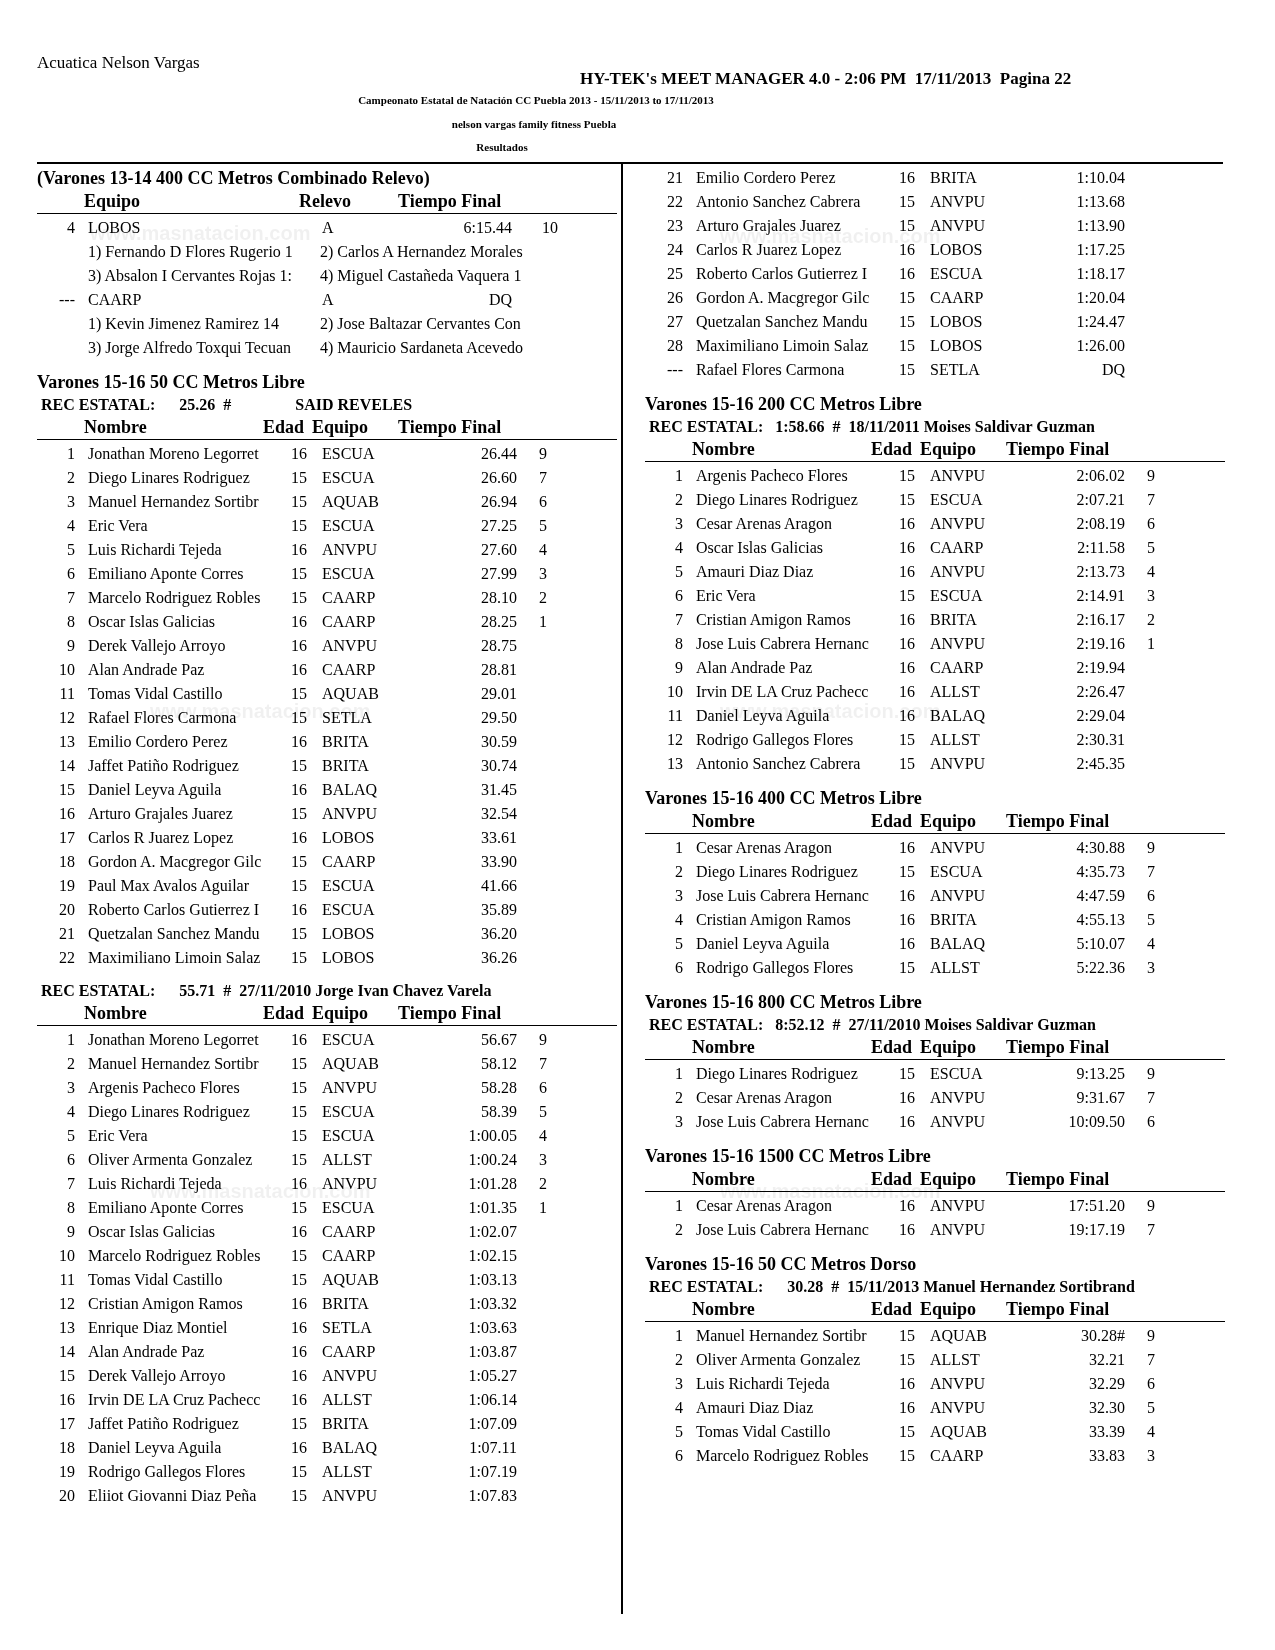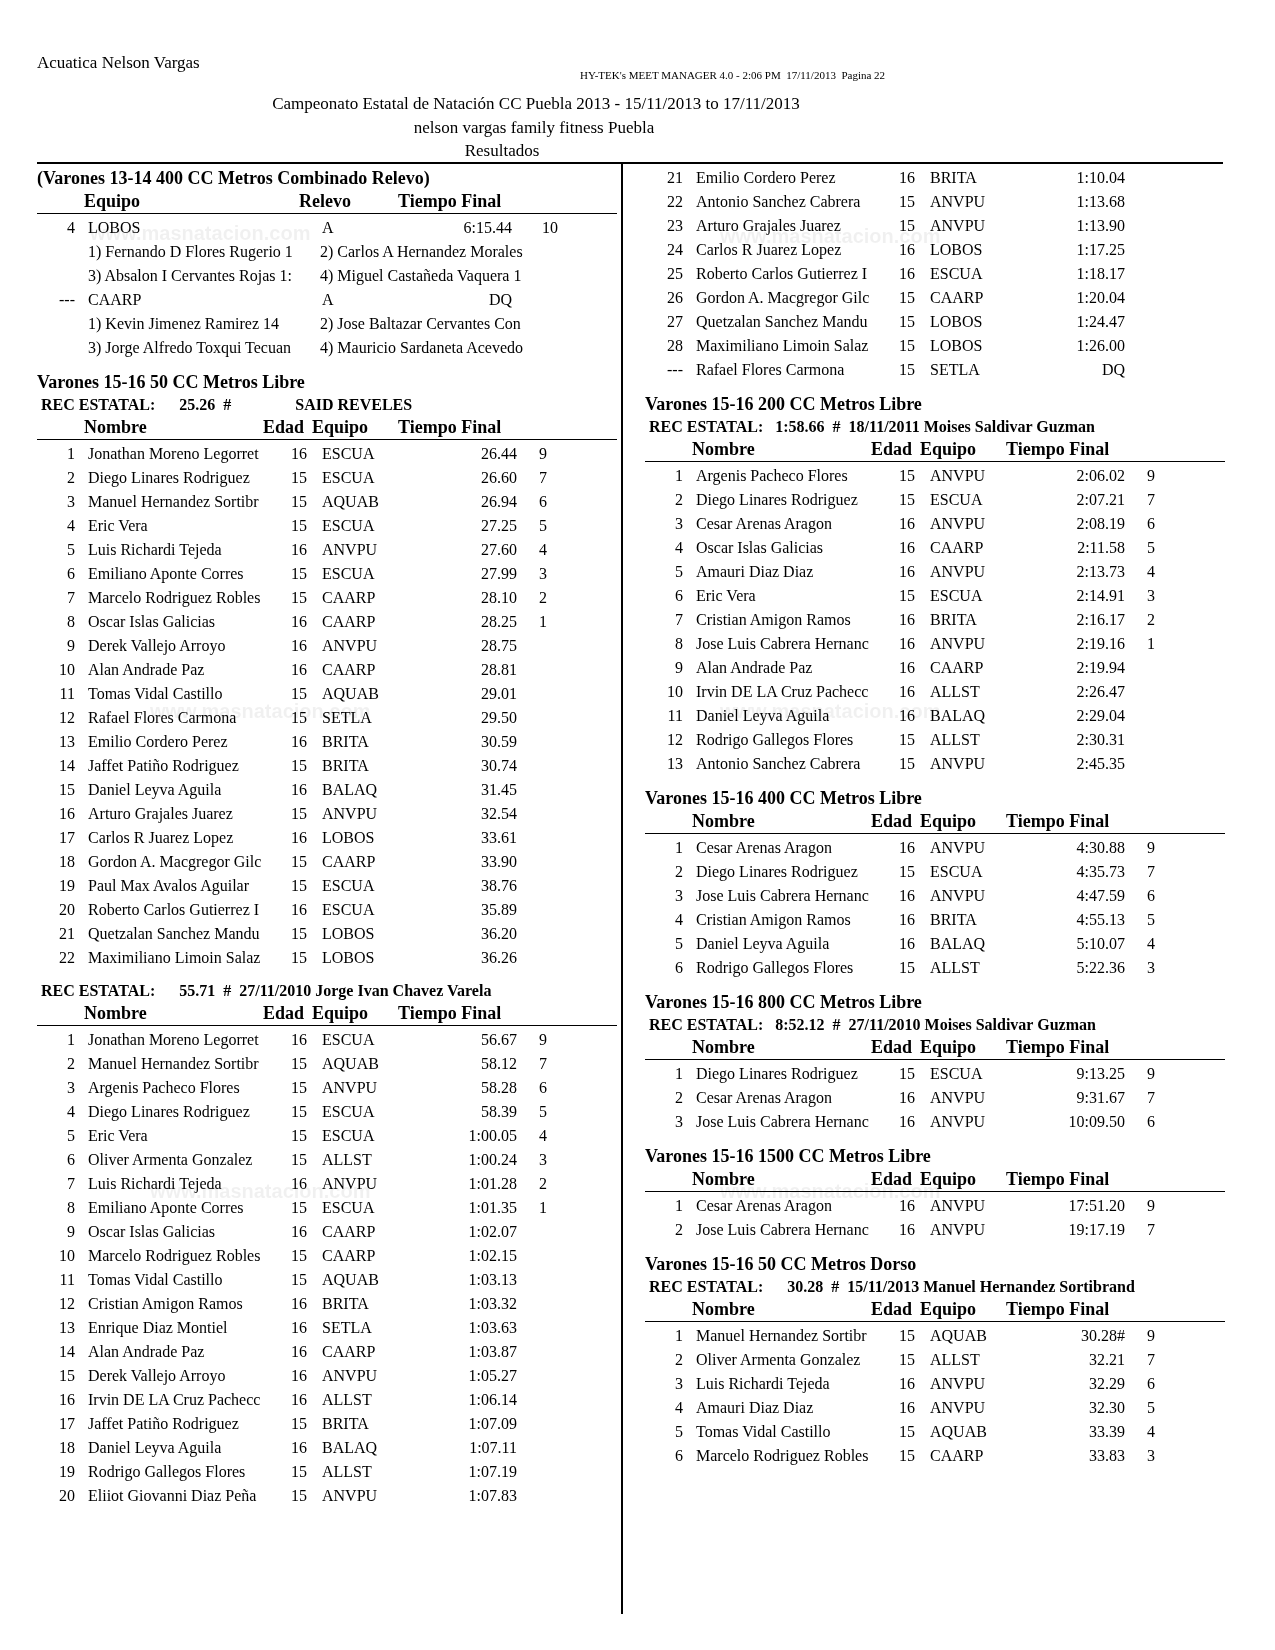--- a/index.html
+++ b/index.html
@@ -1,19 +1,19 @@
 <!DOCTYPE html>
 <html><head>
 <meta charset="utf-8">
 <style>
   html,body{margin:0;padding:0;background:#fff;}
   body{width:1275px;height:1650px;position:relative;font-family:"Liberation Serif","DejaVu Serif",serif;color:#000;overflow:hidden;}
   .hdr-left{position:absolute;left:37px;top:53px;font-size:17px;}
-  .hdr-right{position:absolute;left:580px;top:69px;font-size:11px;white-space:pre;}
-  .title{position:absolute;left:0;width:1072px;text-align:center;font-weight:normal;font-size:17px;}
+  .hdr-right{position:absolute;left:580px;top:69px;font-size:17px;white-space:pre;font-weight:bold;}
+  .title{position:absolute;left:0;width:1072px;text-align:center;font-weight:bold;font-size:11px;}
   .t1{top:94px;left:0;}
   .t2{top:118px;left:-2px;}
   .t3{top:141px;left:-34px;}
   .topline{position:absolute;left:37px;top:162px;width:1186px;height:2px;background:#000;}
   .divider{position:absolute;left:621px;top:162px;width:2px;height:1452px;background:#000;}
   .col{position:absolute;width:580px;}
   .col-left{left:37px;top:166px;}
   .col-right{left:645px;top:166px;}
   .ev-title{font-weight:bold;font-size:18px;height:24px;line-height:24px;white-space:nowrap;}
   .rec{font-weight:bold;font-size:16px;height:22px;line-height:22px;white-space:pre;padding-left:4px;}
@@ -253,21 +253,21 @@
           <span class="age">15</span>
           <span class="team">CAARP</span>
           <span class="time">33.90</span>
           <span class="pts"></span>
         </div>
         <div class="row">
           <span class="place">19</span>
           <span class="name">Paul Max Avalos Aguilar</span>
           <span class="age">15</span>
           <span class="team">ESCUA</span>
-          <span class="time">38.76</span>
+          <span class="time">41.66</span>
           <span class="pts"></span>
         </div>
         <div class="row">
           <span class="place">20</span>
           <span class="name">Roberto Carlos Gutierrez I</span>
           <span class="age">16</span>
           <span class="team">ESCUA</span>
           <span class="time">35.89</span>
           <span class="pts"></span>
         </div>

